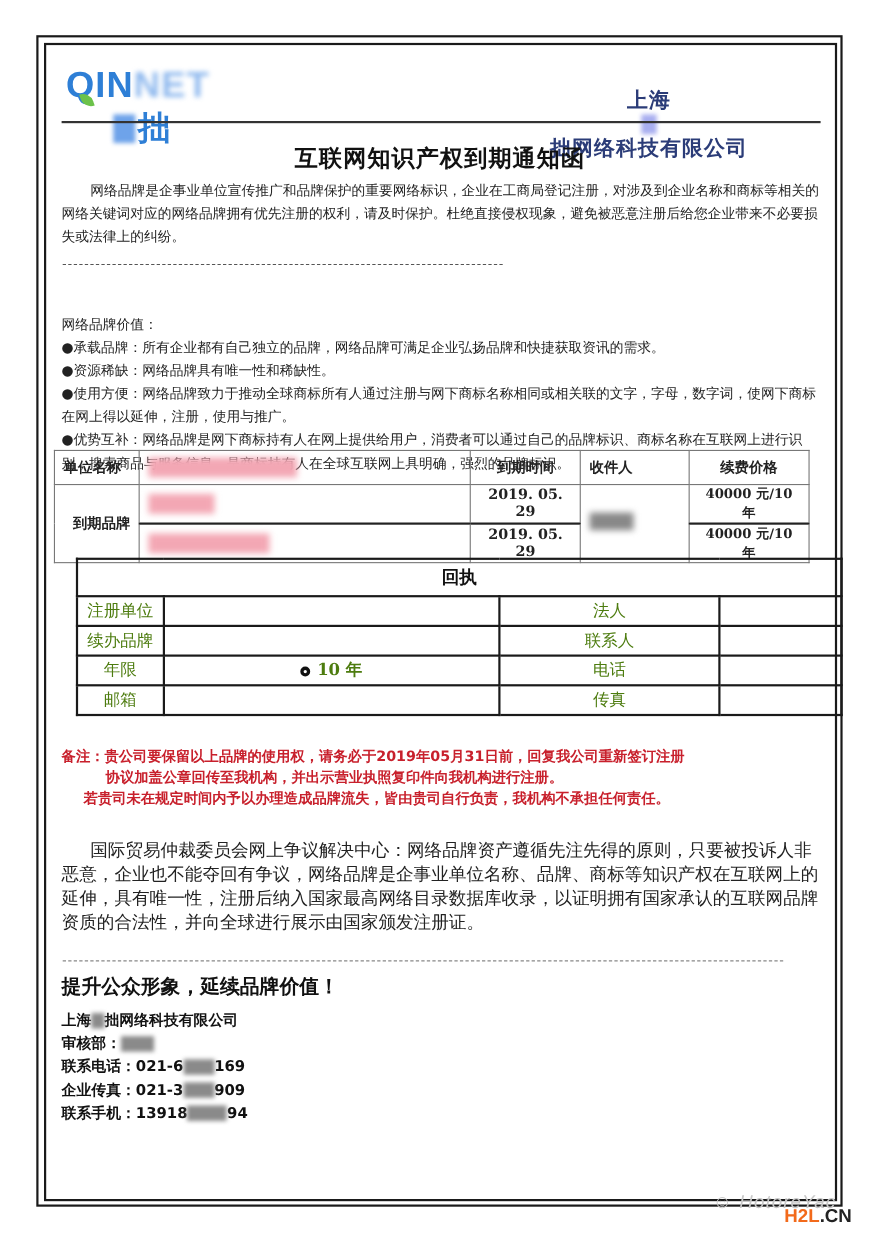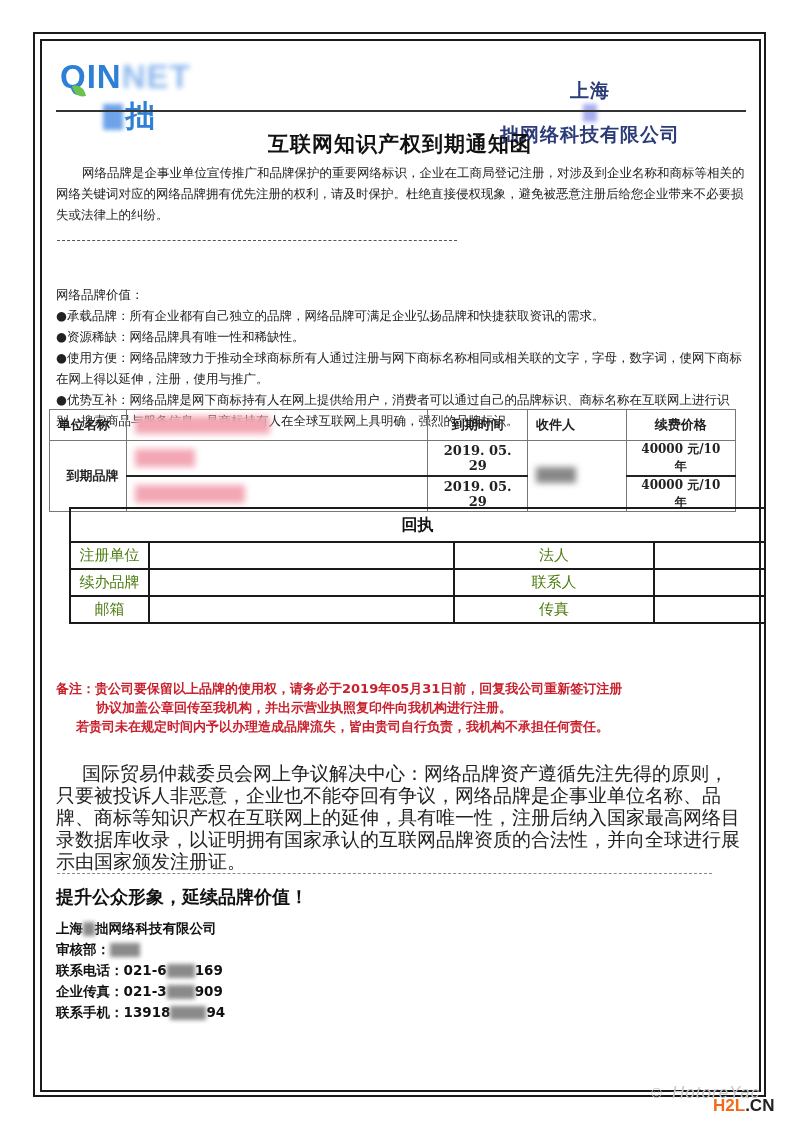--- a/index.html
+++ b/index.html
@@ -40,21 +40,21 @@
     .t2 { left: 49px; top: 507px; width: 697px; margin-left: 20px; }
     .t2 td { border: 2px solid #1a1a1a; font-size: 15px; height: 25px; text-align: center; color: #4d7c0f; padding: 0; }
     .t2 .rh { font-size: 16px; font-weight: bold; height: 32px; color: #111; }
     .radio { display: inline-block; width: 9px; height: 9px; border: 3px solid #111; border-radius: 50%; box-sizing: border-box; background: #fff; position: relative; vertical-align: middle; margin-right: 6px; }
     .radio::after { content: ""; position: absolute; left: 1px; top: 1px; width: 1px; height: 1px; background:#fff; }
 
     .note { left: 56px; top: 679px; width: 700px; color: #c8202c; font-size: 13px; font-weight: bold; line-height: 19px; }
     .note .l2 { padding-left: 40px; }
     .note .l3 { padding-left: 20px; }
 
-    .arb { left: 56px; top: 762px; width: 690px; text-indent: 26px; font-size: 19px; line-height: 22px; }
+    .arb { left: 56px; top: 762px; width: 690px; text-indent: 26px; font-size: 16px; line-height: 22px; }
     .dash2 { left: 57px; top: 873px; width: 655px; border-top: 1.5px dashed #888; }
 
     .slogan { left: 56px; top: 885px; font-size: 18px; font-weight: bold; color: #111; }
     .contacts { left: 56px; top: 918px; font-size: 13.5px; font-weight: bold; line-height: 21px; color: #111; font-family: "DejaVu Sans", sans-serif; }
     .blur-inline { display: inline-block; background: #8a8a8a; filter: blur(2px); height: 14px; vertical-align: middle; }
 
     .watermark { left: 648px; top: 1083px; font-size: 17px; color: #c8c8c8; font-family: "Liberation Sans", sans-serif; font-style: italic; letter-spacing: 1px; }
     .h2l { left: 713px; top: 1096px; font-family: "Liberation Sans", sans-serif; font-weight: bold; font-size: 17px; }
     .h2l .orange { color: #f26a1b; }
     .h2l .dark { color: #222; }
@@ -140,20 +140,26 @@
     <td>法人</td>
     <td></td>
   </tr>
   <tr>
     <td>续办品牌</td>
     <td></td>
     <td>联系人</td>
     <td></td>
   </tr>
   <tr>
+    <td>年限</td>
+    <td style="font-weight:bold;font-family:'DejaVu Serif',serif"><span class="radio"></span><span>10 年</span></td>
+    <td>电话</td>
+    <td></td>
+  </tr>
+  <tr>
     <td>邮箱</td>
     <td></td>
     <td>传真</td>
     <td></td>
   </tr>
 </tbody>
   </table>
 
 <div class="abs note">
   <div>备注：贵公司要保留以上品牌的使用权，请务必于2019年05月31日前，回复我公司重新签订注册</div>

